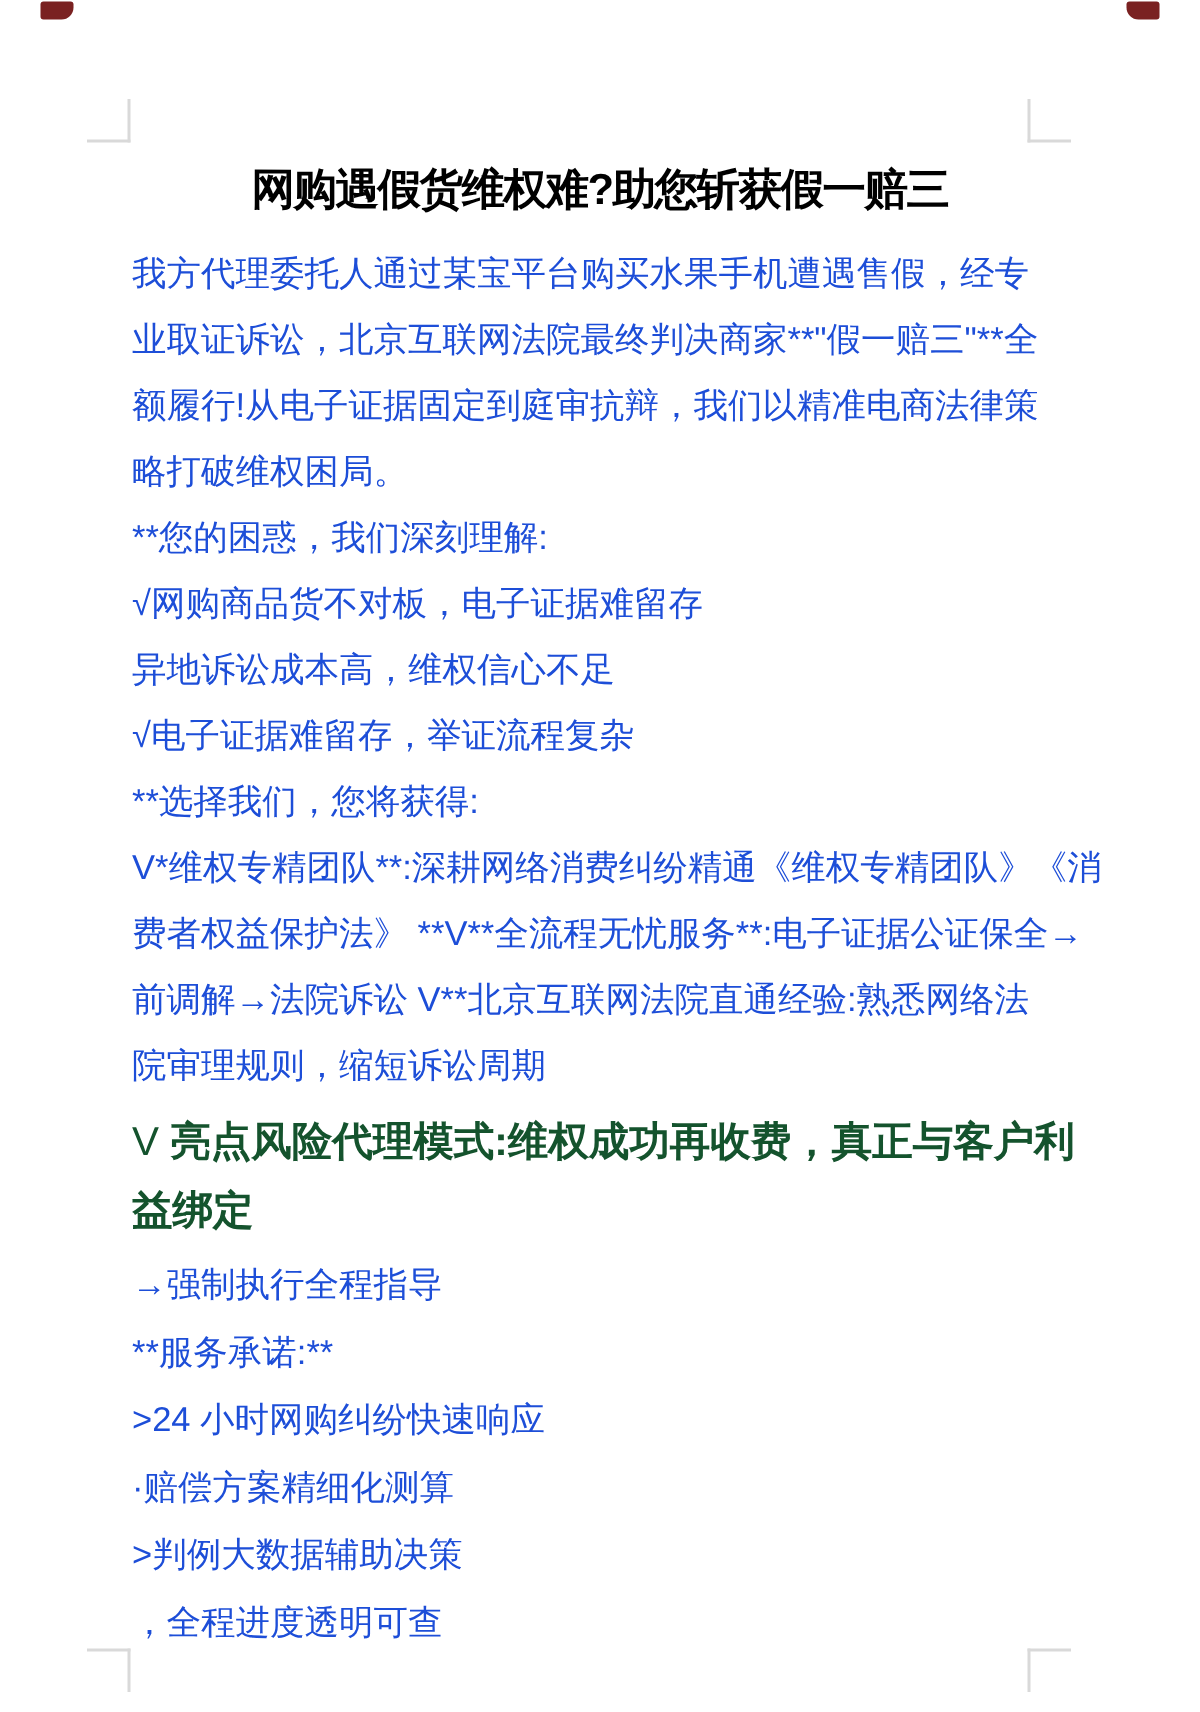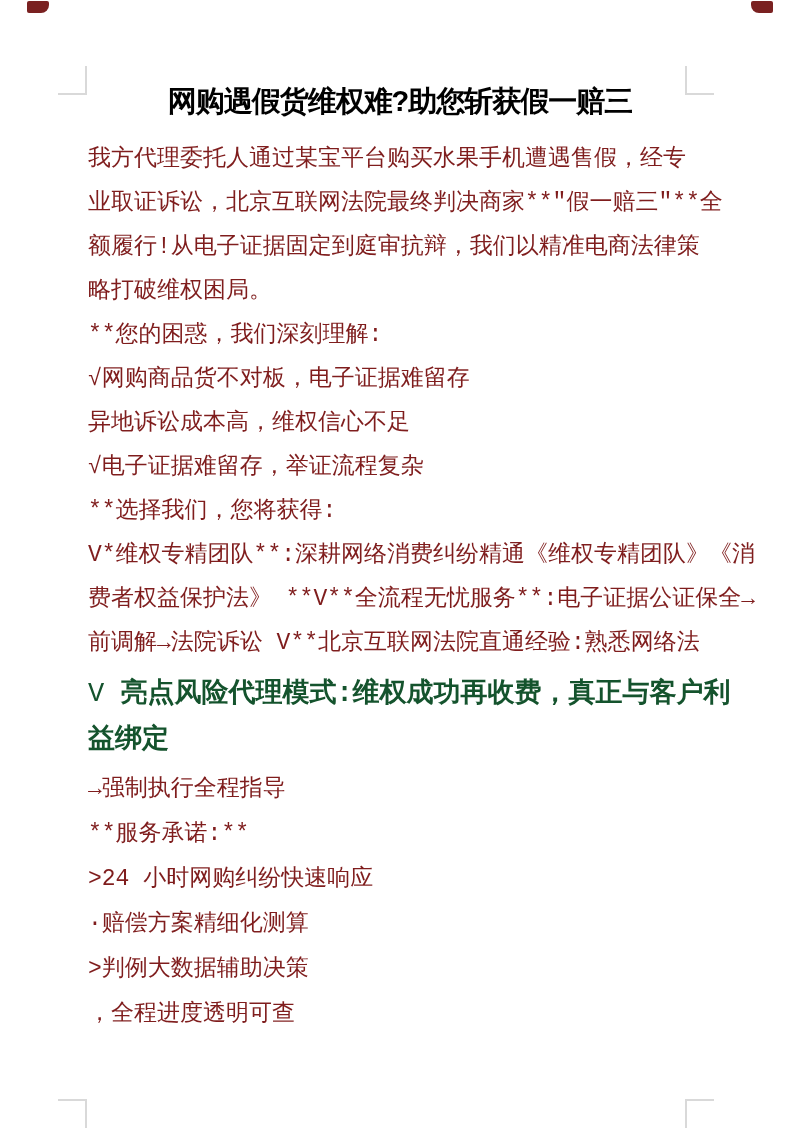--- a/index.html
+++ b/index.html
@@ -34,40 +34,39 @@
     height: 27px;
   }
   .crop.tl { left: 58px;  top: 66px;    border-right: 2px solid #d9d9d9; border-bottom: 2px solid #d9d9d9; }
   .crop.tr { left: 685px; top: 66px;    border-left:  2px solid #d9d9d9; border-bottom: 2px solid #d9d9d9; }
   .crop.bl { left: 58px;  top: 1099px;  border-right: 2px solid #d9d9d9; border-top:    2px solid #d9d9d9; }
   .crop.br { left: 685px; top: 1099px;  border-left:  2px solid #d9d9d9; border-top:    2px solid #d9d9d9; }
 
   .doc {
     position: absolute;
     left: 88px;
-    top: 81px;
+    top: 104px;
     width: 624px;
-    font-family: Liberation Mono, monospace;
   }
   .doc-title {
     margin: 0 0 10px 0;
     width: 624px;
     text-align: center;
     font-size: 29px;
     line-height: 46px;
     font-weight: 800;
     letter-spacing: -1px;
     color: #000000;
     white-space: nowrap;
   }
   .line {
     white-space: pre;
     font-size: 23px;
     line-height: 44px;
-    color: #7f1d1d;
+    color: #1d4ed8;
     font-weight: 400;
   }
   .line.b2 { line-height: 45px; }
   .line.red {
     font-size: 27px;
     line-height: 46px;
     font-weight: 700;
     color: #14532d;
   }
   .line.red.first { margin-top: 6px; }
@@ -95,20 +94,21 @@
     <div class="line">额履行!从电子证据固定到庭审抗辩，我们以精准电商法律策</div>
     <div class="line">略打破维权困局。</div>
     <div class="line">**您的困惑，我们深刻理解:</div>
     <div class="line">√网购商品货不对板，电子证据难留存</div>
     <div class="line">异地诉讼成本高，维权信心不足</div>
     <div class="line">√电子证据难留存，举证流程复杂</div>
     <div class="line">**选择我们，您将获得:</div>
     <div class="line">V*维权专精团队**:深耕网络消费纠纷精通《维权专精团队》《消</div>
     <div class="line">费者权益保护法》 **V**全流程无忧服务**:电子证据公证保全→</div>
     <div class="line">前调解→法院诉讼 V**北京互联网法院直通经验:熟悉网络法</div>
+    <div class="line">院审理规则，缩短诉讼周期</div>
 
     <div class="line red first"><span class="red-prefix">V </span><span>亮点风险代理模式:维权成功再收费，真正与客户利</span></div>
     <div class="line red last">益绑定</div>
 
     <div class="line b2">→强制执行全程指导</div>
     <div class="line b2">**服务承诺:**</div>
     <div class="line b2">&gt;24 小时网购纠纷快速响应</div>
     <div class="line b2">·赔偿方案精细化测算</div>
     <div class="line b2">&gt;判例大数据辅助决策</div>
     <div class="line b2">，全程进度透明可查</div>

